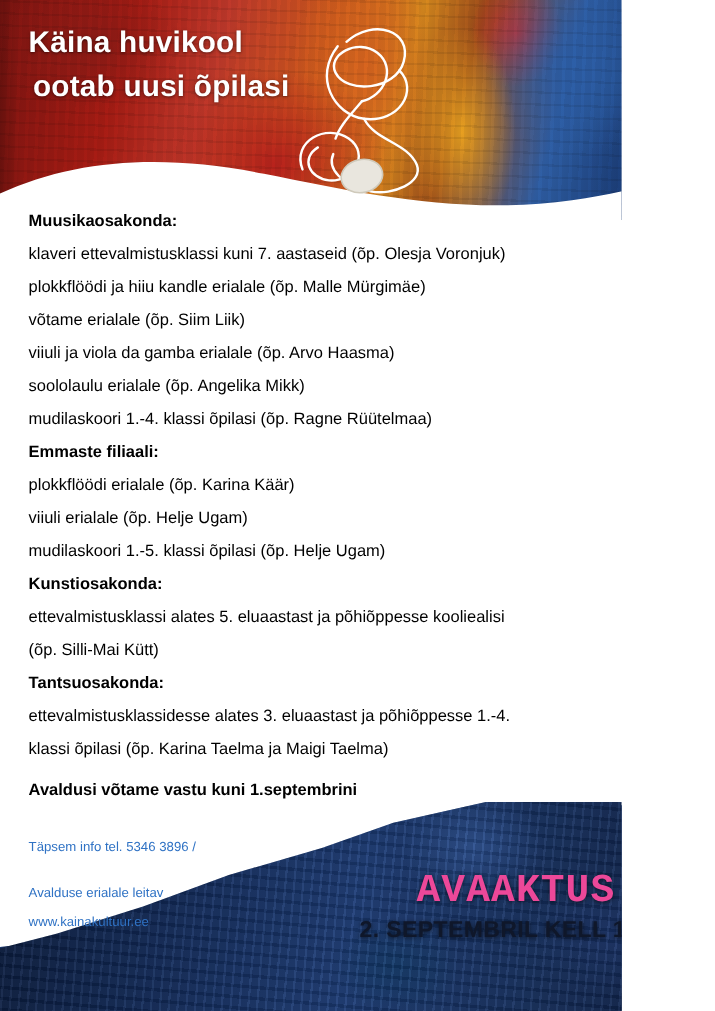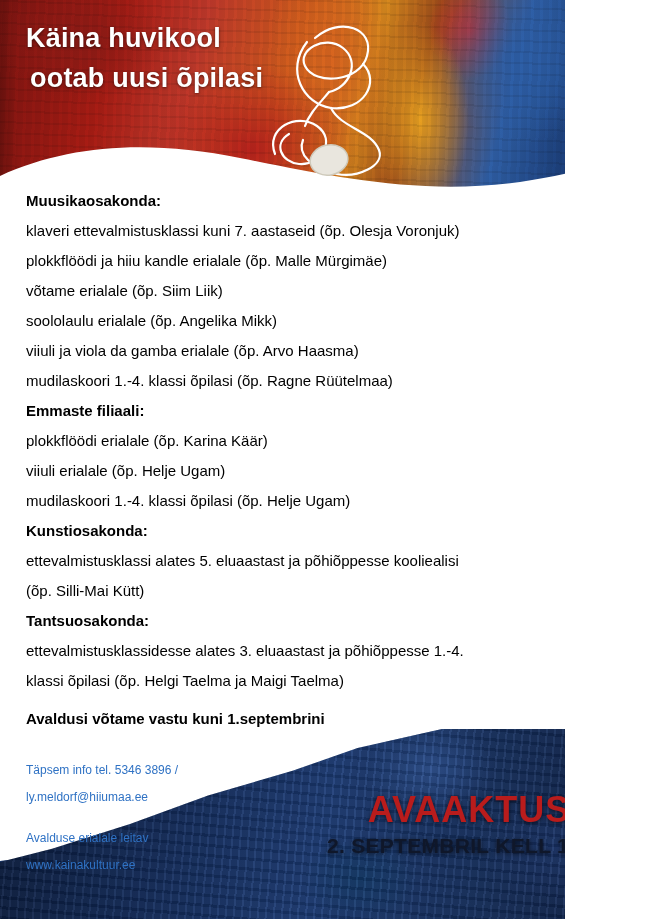--- a/index.html
+++ b/index.html
@@ -139,26 +139,27 @@
     opacity: 0.8;
   }
   .avaaktus {
     position: absolute;
     right: 16px; bottom: 58px;
     text-align: center;
     width: 330px;
     z-index: 6;
   }
   .avaaktus-title {
-    color: #b91c1c;
+    color: #ec4899;
     font-weight: bold;
     font-size: 36px;
     line-height: 42px;
     letter-spacing: 1px;
     text-shadow: 0 1px 4px rgba(0,0,0,0.6);
+    font-family: Liberation Mono, monospace;
   }
   .avaaktus-sub {
     color: #0f172a;
     font-weight: bold;
     font-size: 21px;
     line-height: 30px;
     letter-spacing: 0.3px;
     text-shadow: 0 1px 4px rgba(0,0,0,0.6);
   }
 </style>
@@ -191,33 +192,33 @@
       <path d="M0,70 L0,44 C 70,12 150,8 240,26 C 330,44 420,64 520,50 C 580,41 620,28 650,18 L650,70 Z" fill="#ffffff"></path>
     </svg>
   </div>
 
   <div class="content">
     <ul class="body-list">
       <li class="row head">Muusikaosakonda:</li>
       <li class="row">klaveri ettevalmistusklassi kuni 7. aastaseid (õp. Olesja Voronjuk)</li>
       <li class="row">plokkflöödi ja hiiu kandle erialale (õp. Malle Mürgimäe)</li>
       <li class="row">võtame erialale (õp. Siim Liik)</li>
+      <li class="row">viiuli ja viola da gamba erialale (õp. Arvo Haasma)</li>
       <li class="row">soololaulu erialale (õp. Angelika Mikk)</li>
-      <li class="row">viiuli ja viola da gamba erialale (õp. Arvo Haasma)</li>
       <li class="row">mudilaskoori 1.-4. klassi õpilasi (õp. Ragne Rüütelmaa)</li>
       <li class="row head">Emmaste filiaali:</li>
       <li class="row">plokkflöödi erialale (õp. Karina Käär)</li>
       <li class="row">viiuli erialale (õp. Helje Ugam)</li>
-      <li class="row">mudilaskoori 1.-4. klassi õpilasi (õp. Helje Ugam)</li>
+      <li class="row">mudilaskoori 1.-5. klassi õpilasi (õp. Helje Ugam)</li>
       <li class="row head">Kunstiosakonda:</li>
       <li class="row">ettevalmistusklassi alates 5. eluaastast ja põhiõppesse kooliealisi</li>
       <li class="row">(õp. Silli-Mai Kütt)</li>
       <li class="row head">Tantsuosakonda:</li>
       <li class="row">ettevalmistusklassidesse alates 3. eluaastast ja põhiõppesse 1.-4.</li>
-      <li class="row">klassi õpilasi (õp. Helgi Taelma ja Maigi Taelma)</li>
+      <li class="row">klassi õpilasi (õp. Karina Taelma ja Maigi Taelma)</li>
       <li class="row head" style="padding-top:8px;">Avaldusi võtame vastu kuni 1.septembrini</li>
     </ul>
   </div>
 
   <div class="bottom-art">
     <svg width="650" height="190" viewBox="0 0 650 190" preserveAspectRatio="none" style="position:absolute;left:0;top:0;">
       <defs>
         <clipPath id="bottomClip">
           <path d="M650,190 L650,0 C 560,0 500,8 440,28 C 390,45 350,60 300,78 C 260,92 215,104 170,112 C 120,121 60,128 0,132 L0,190 Z"></path>
         </clipPath>
@@ -241,19 +242,18 @@
     </div>
 
     <div class="avaaktus">
       <div class="avaaktus-title">AVAAKTUS</div>
       <div class="avaaktus-sub">2. SEPTEMBRIL KELL 17.30</div>
     </div>
   </div>
 
   <div class="contact">
     <div class="contact-line">Täpsem info tel. 5346 3896 /</div>
-    <div class="contact-line">ly.meldorf@hiiumaa.ee</div>
     <div class="contact-gap"></div>
     <div class="contact-line">Avalduse erialale leitav</div>
     <div class="contact-line">www.kainakultuur.ee</div>
   </div>
 
 </div>
 
 </body></html>

